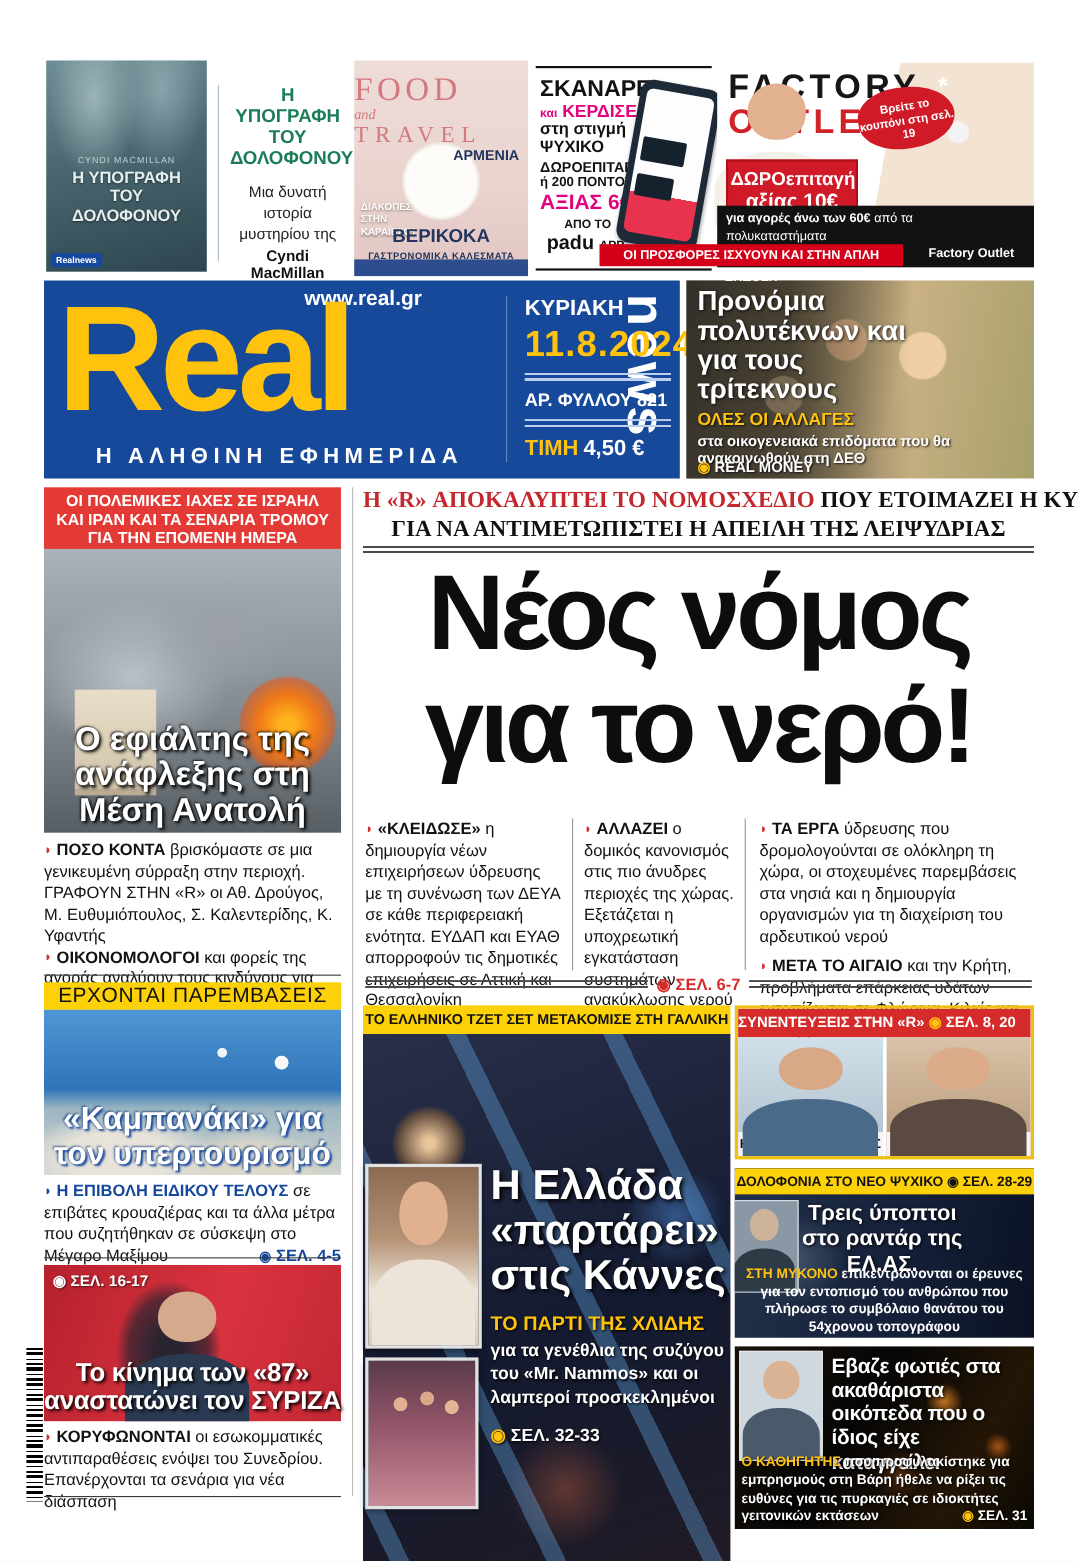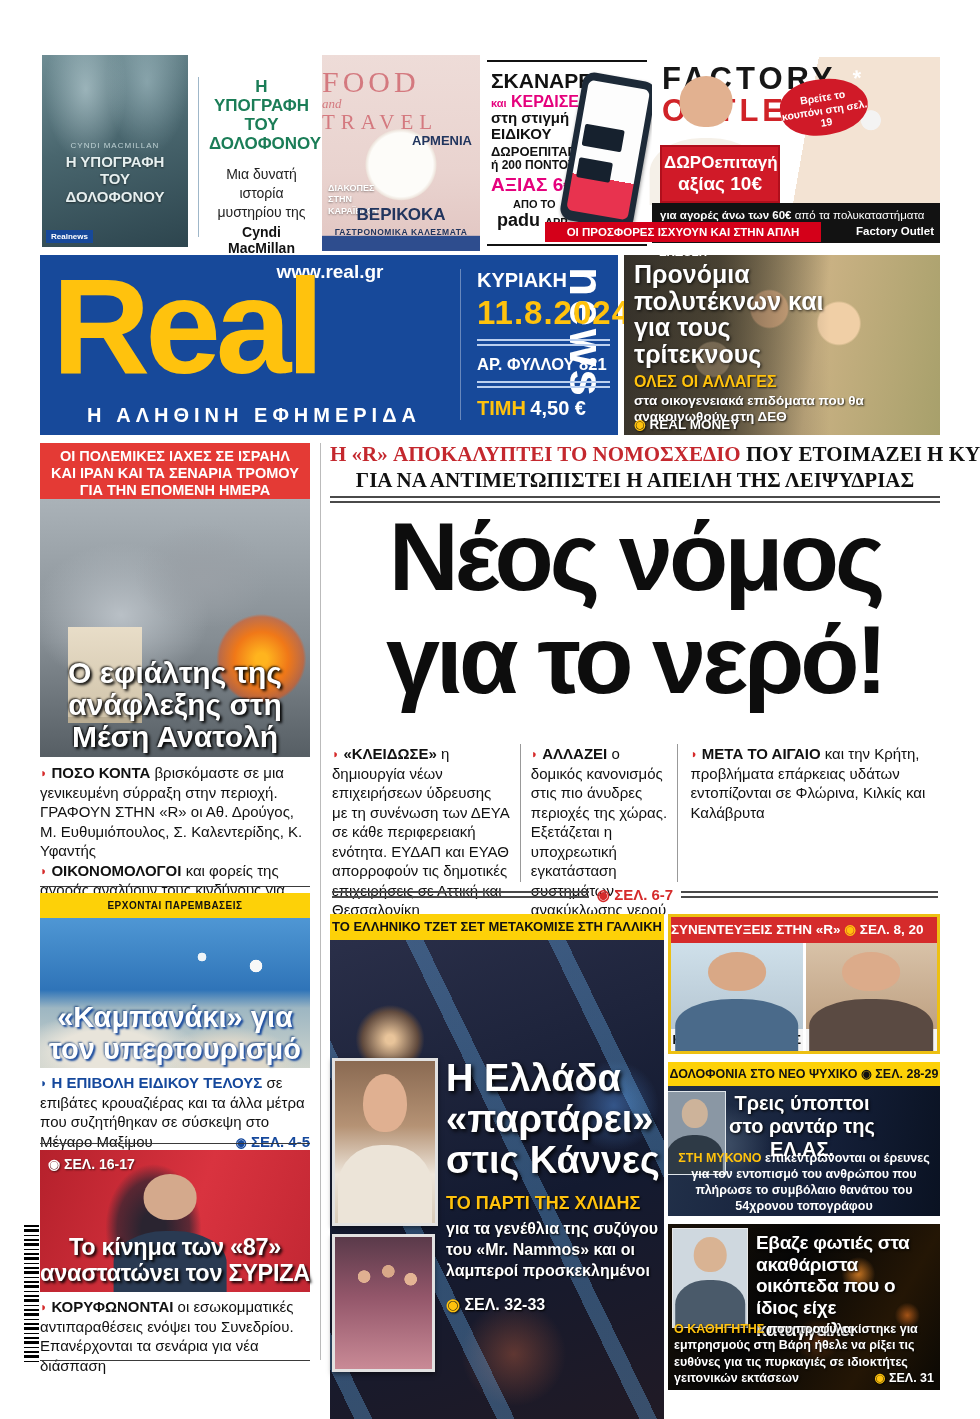--- a/index.html
+++ b/index.html
@@ -63,21 +63,21 @@
     linear-gradient(100deg,#ffffff 0 52%,#f3e3d3 52% 100%)}
   .fac-name{position:absolute;left:10px;top:6px;line-height:1.02;font-weight:800;letter-spacing:4px}
   .fac-n1{font-size:31px;color:#161616}
   .fac-n2{font-size:31px;color:#d02328}
   .fac-badge{position:absolute;left:128px;top:22px;width:88px;height:56px;background:#d01a28;border-radius:45% 55% 50% 50%;transform:rotate(-9deg);color:#fff;font-weight:700;font-size:10.5px;text-align:center;padding-top:12px;line-height:1.2}
   .fac-ast{position:absolute;right:2px;top:-8px;font-size:22px;color:#fff}
   .fac-woman{position:absolute;right:6px;top:8px;width:120px;height:140px}
   .fac-gift{position:absolute;left:8px;top:88px;width:120px;background:#d01a28;color:#fff;text-align:center;padding:6px 2px;border:2px solid #b00f1c}
   .fac-g1{font-size:17px;font-weight:800}
   .fac-g2{font-size:19px;font-weight:800}
-  .fac-terms{position:absolute;left:0;bottom:0;width:100%;background:#121212;color:#fff;font-size:11.5px;padding:4px 6px 4px 8px;line-height:1.4}
+  .fac-terms{position:absolute;left:0;bottom:0;width:100%;background:#121212;color:#fff;font-size:11.5px;padding:4px 18px 4px 8px;line-height:1.4}
   .fac-terms .tb{color:#f3c32a;font-weight:800;color:#fff}
   .fac-terms .tbrand{display:block;text-align:right;font-weight:800}
   .offers-strip{left:545px;top:222px;width:276px;height:20px;background:#d40019;color:#fff;font-weight:800;font-size:11.5px;text-align:center;line-height:20px;z-index:5}
 
   
   .mh-blue{left:40px;top:255px;width:578px;height:180px;background:var(--masthead_blue)}
   .mh-url{position:absolute;left:170px;top:6px;width:240px;text-align:center;color:#fff;font-weight:800;font-size:19px}
   .mh-real{position:absolute;left:12px;top:0px;color:var(--brand_yellow);font-weight:800;font-size:136px;line-height:1.05;letter-spacing:-5px}
   .mh-news{position:absolute;right:8px;top:12px;color:#fff;font-weight:700;font-size:48px;writing-mode:vertical-rl;letter-spacing:3px;line-height:1}
   .mh-tag{position:absolute;left:14px;bottom:8px;width:400px;text-align:center;color:#fff;font-weight:700;font-size:20px;letter-spacing:5px}
@@ -118,21 +118,21 @@
   .tri-blue{color:var(--link_blue)}
   .lead{font-weight:800}
   .lead-blue{color:var(--link_blue)}
   .pageref{float:right;font-weight:800;white-space:nowrap}
   .pageref .pm{font-size:13px}
   .pm-red{color:var(--accent_red)}
   .pm-blue{color:var(--link_blue)}
   .pm-yellow{color:var(--brand_yellow)}
   .hr{position:absolute;width:270px;border-top:1.5px solid #3a3a3a}
   .hr1{top:886px}.hr2{top:1143px}.hr3{top:1360px}
-  .tour-strip{position:absolute;top:893px;width:270px;height:25px;background:var(--strip_yellow);color:#111;font-weight:700;font-size:10px;text-align:center;line-height:25px;letter-spacing:.5px}
+  .tour-strip{position:absolute;top:893px;width:270px;height:25px;background:var(--strip_yellow);color:#111;font-weight:400;font-size:19px;text-align:center;line-height:25px;letter-spacing:.5px}
   .tour-photo{position:absolute;top:918px;width:270px;height:150px;background:
     radial-gradient(circle 10px at 80% 32%,#f8f8f8 60%,transparent 66%),
     radial-gradient(circle 7px at 60% 26%,#eef4f8 60%,transparent 66%),
     radial-gradient(ellipse 120px 50px at 25% 88%,#e8e4da 40%,transparent 75%),
     radial-gradient(ellipse 90px 45px at 70% 95%,#ded8ca 40%,transparent 75%),
     linear-gradient(180deg,#4f97d4 0%,#2f74b8 48%,#9db6c2 60%,#cfd4cd 100%)}
   .tour-headline{position:absolute;bottom:3px;width:100%;text-align:center;color:#fff;font-weight:800;font-size:29px;line-height:1.08;text-shadow:2px 2px 2px #1a4b9e,-1px -1px 2px rgba(20,60,120,.8)}
   .tour-text{top:1073px}
   .syr-photo{position:absolute;top:1150px;width:270px;height:142px;background:
     radial-gradient(ellipse 60px 80px at 42% 55%,#2a2430 20%,rgba(42,36,48,.7) 60%,transparent 80%),
@@ -249,21 +249,21 @@
     <div class="food-feature">ΑΡΜΕΝΙΑ</div>
     <div class="food-note">ΔΙΑΚΟΠΕΣ ΣΤΗΝ ΚΑΡΑΪΒΙΚΗ</div>
     <div class="food-bottom1">ΒΕΡΙΚΟΚΑ</div>
     <div class="food-bottom2">ΓΑΣΤΡΟΝΟΜΙΚΑ ΚΑΛΕΣΜΑΤΑ</div>
   </div>
 
   <div class="abs promo-scan">
     <div class="scan-l s1">ΣΚΑΝΑΡΕ</div>
     <div class="scan-l s2"><span class="kai">και</span> <span>ΚΕΡΔΙΣΕ</span></div>
     <div class="scan-l s3">στη στιγμή</div>
-    <div class="scan-l s4">ΕΙΔΙΚΟΥ</div>
+    <div class="scan-l s4">ΨΥΧΙΚΟ</div>
     <div class="scan-l s5">ΔΩΡΟΕΠΙΤΑΓΗ</div>
     <div class="scan-l s6">ή 200 ΠΟΝΤΟΥΣ</div>
     <div class="scan-l s7">ΑΞΙΑΣ 6€</div>
     <div class="scan-l s8">ΑΠΟ ΤΟ</div>
     <div class="scan-l s9"><span>padu</span> <span class="app">APP</span></div>
     <div class="phone">
       <div class="screen"></div>
       <div class="scr-tile"></div>
       <div class="scr-tile2"></div>
     </div>
@@ -365,20 +365,21 @@
     <div>για το νερό!</div>
   </div>
   <div class="abs cols">
     <div class="c1">
       <p><span class="tri">◗</span> <span class="lead">«ΚΛΕΙΔΩΣΕ»</span> <span>η δημιουργία νέων επιχειρήσεων ύδρευσης με τη συνένωση των ΔΕΥΑ σε κάθε περιφερειακή ενότητα. ΕΥΔΑΠ και ΕΥΑΘ απορροφούν τις δημοτικές επιχειρήσεις σε Αττική και Θεσσαλονίκη</span></p>
     </div>
     <div class="c2">
       <p><span class="tri">◗</span> <span class="lead">ΑΛΛΑΖΕΙ</span> <span>ο δομικός κανονισμός στις πιο άνυδρες περιοχές της χώρας. Εξετάζεται η υποχρεωτική εγκατάσταση συστημάτων ανακύκλωσης νερού σε μεγάλα ξενοδοχεία και επιχειρήσεις</span></p>
     </div>
     <div class="c3">
+      <p><span class="tri">◗</span> <span class="lead">ΤΑ ΕΡΓΑ</span> <span>ύδρευσης που δρομολογούνται σε ολόκληρη τη χώρα, οι στοχευμένες παρεμβάσεις στα νησιά και η δημιουργία οργανισμών για τη διαχείριση του αρδευτικού νερού</span></p>
       <p><span class="tri">◗</span> <span class="lead">ΜΕΤΑ ΤΟ ΑΙΓΑΙΟ</span> <span>και την Κρήτη, προβλήματα επάρκειας υδάτων εντοπίζονται σε Φλώρινα, Κιλκίς και Καλάβρυτα</span></p>
     </div>
   </div>
   <div class="abs rule-label">
     <div class="rl-line"></div>
     <div class="rl-text"><span>◉</span> <span>ΣΕΛ. 6-7</span></div>
     <div class="rl-line"></div>
   </div>
 
   <div class="abs party">

